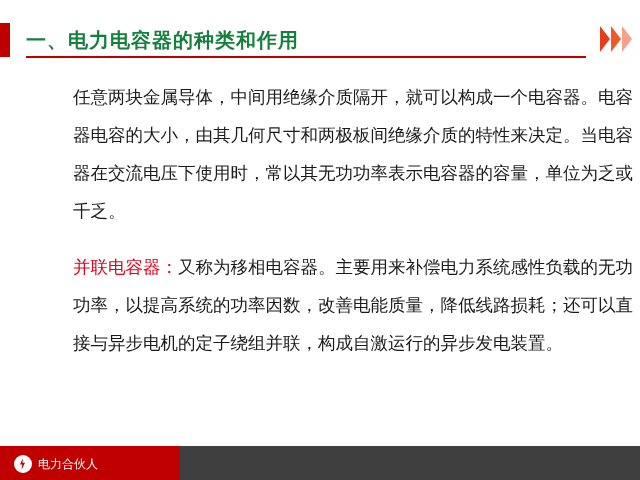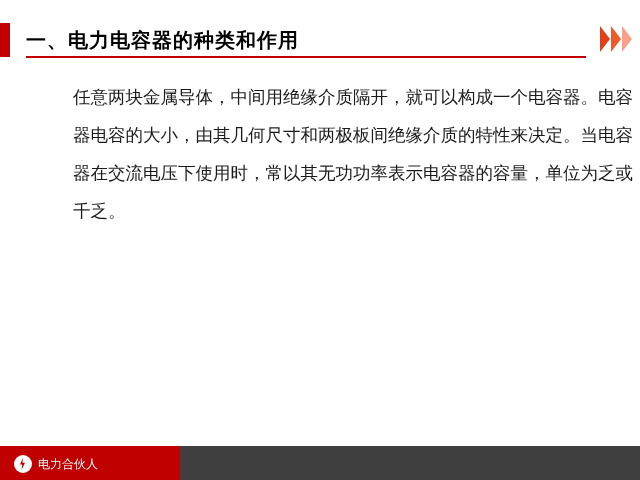--- a/index.html
+++ b/index.html
@@ -32,21 +32,21 @@
     align-items: center;
   }
   .title-redbar {
     width: 10px;
     height: 34px;
     background: #c00000;
     flex: 0 0 auto;
   }
   .title-text {
     margin-left: 16px;
-    color: #000000;
+    color: #15803d;
     font-size: 20px;
     font-weight: bold;
     letter-spacing: 1px;
     white-space: nowrap;
   }
   .title-underline {
     position: absolute;
     left: 26px;
     top: 56px;
     width: 560px;
@@ -164,20 +164,21 @@
   <div class="title-underline"></div>
 
   <div class="title-chevrons">
     <span class="chev c1"></span>
     <span class="chev c2"></span>
     <span class="chev c3"></span>
   </div>
 
   <div class="content">
     <p class="para p1">任意两块金属导体，中间用绝缘介质隔开，就可以构成一个电容器。电容器电容的大小，由其几何尺寸和两极板间绝缘介质的特性来决定。当电容器在交流电压下使用时，常以其无功功率表示电容器的容量，单位为乏或千乏。</p>
+    <p class="para p2"><span class="red-lead">并联电容器：</span><span>又称为移相电容器。主要用来补偿电力系统感性负载的无功功率，以提高系统的功率因数，改善电能质量，降低线路损耗；还可以直接与异步电机的定子绕组并联，构成自激运行的异步发电装置。</span></p>
   </div>
 
   <div class="footer">
     <div class="footer-red"></div>
     <div class="footer-grey"></div>
     <div class="footer-logo">
       <span class="logo-mark"></span>
       <span class="logo-text">电力合伙人</span>
     </div>
   </div>

